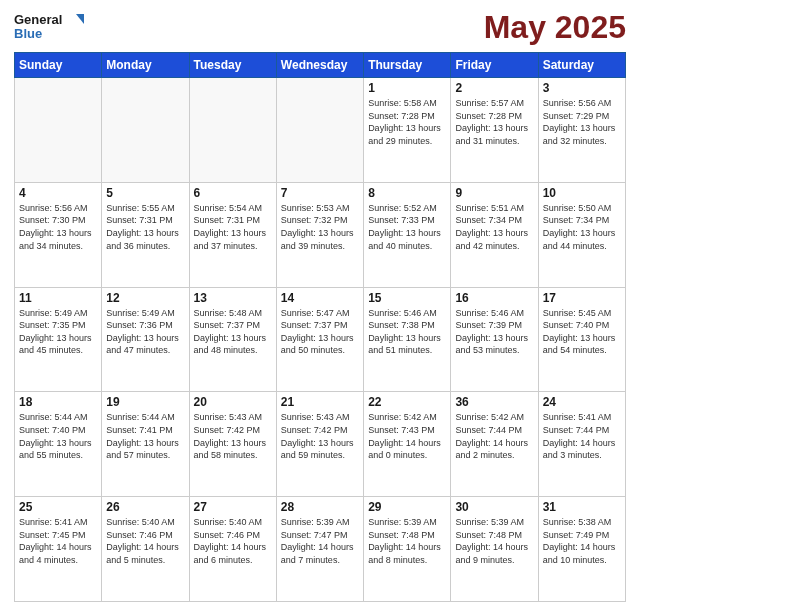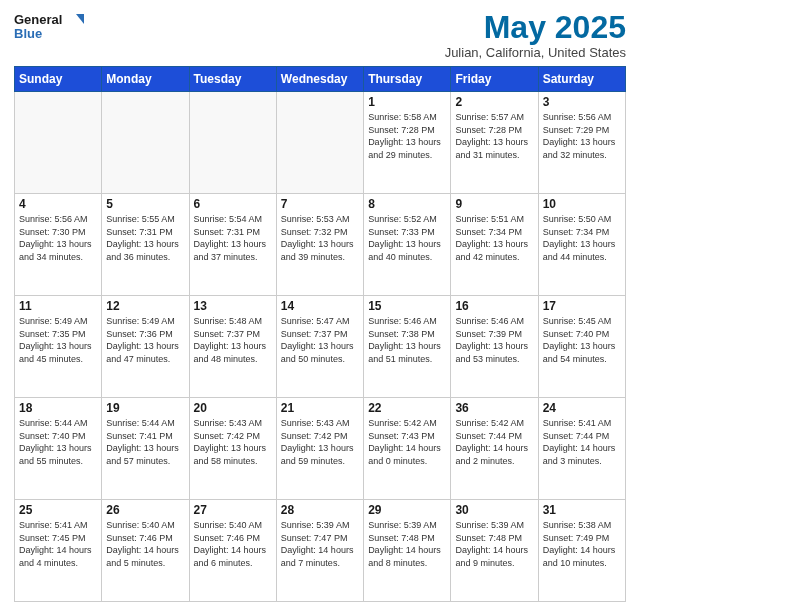--- a/index.html
+++ b/index.html
@@ -27,21 +27,21 @@
       display: flex;
       align-items: center;
       gap: 4px;
     }
     .title-block {
       text-align: right;
     }
     .main-title {
       font-size: 32px;
       font-weight: bold;
-      color: #0369a1;
+      color: #7f1d1d;
       line-height: 1.1;
     }
     .subtitle {
       font-size: 13px;
       color: #444;
     }
     .calendar {
       flex: 1;
       border: 1px solid #ccc;
       border-collapse: collapse;
@@ -94,21 +94,20 @@
   <div class="header">
     <div class="logo">
   <svg width="70" height="36" viewBox="0 0 70 36">
     <text x="0" y="14" font-size="13" font-weight="bold" fill="#1a1a1a" font-family="Arial">General</text>
     <text x="0" y="28" font-size="13" font-weight="bold" fill="#2a6db5" font-family="Arial">Blue</text>
     <polygon points="62,4 70,4 70,14" fill="#2a6db5"></polygon>
   </svg>
 </div>
     <div class="title-block">
       <div class="main-title">May 2025</div>
-      <div class="subtitle">Julian, California, United States</div>
     </div>
   </div>
 
   <table class="calendar">
     <thead>
       <tr>
 
       <th>Sunday</th>
           <th>Monday</th>
           <th>Tuesday</th>

